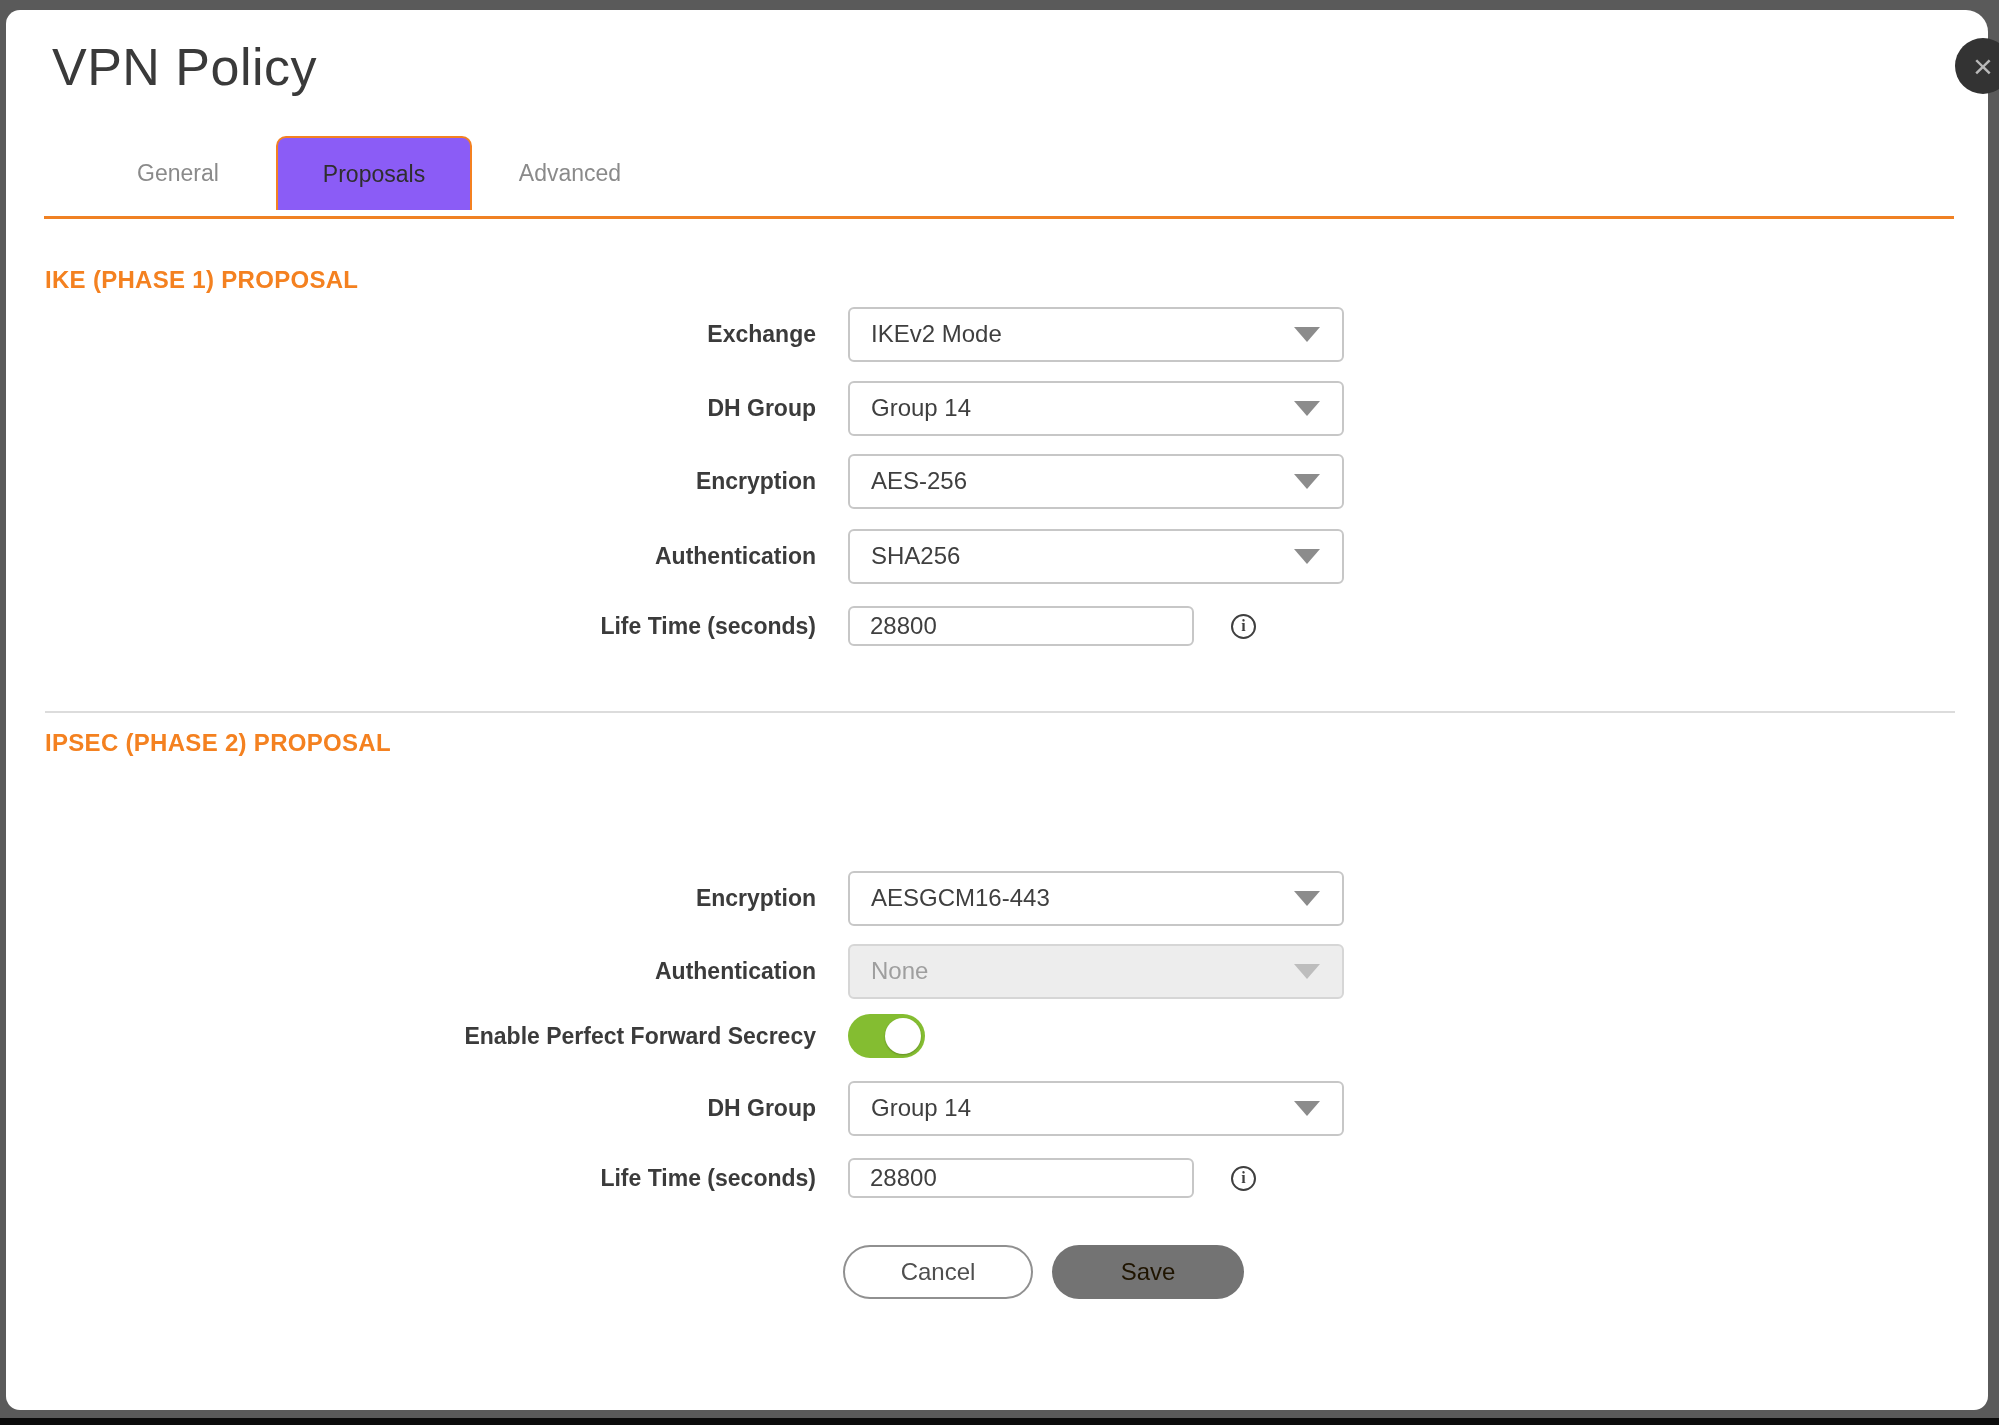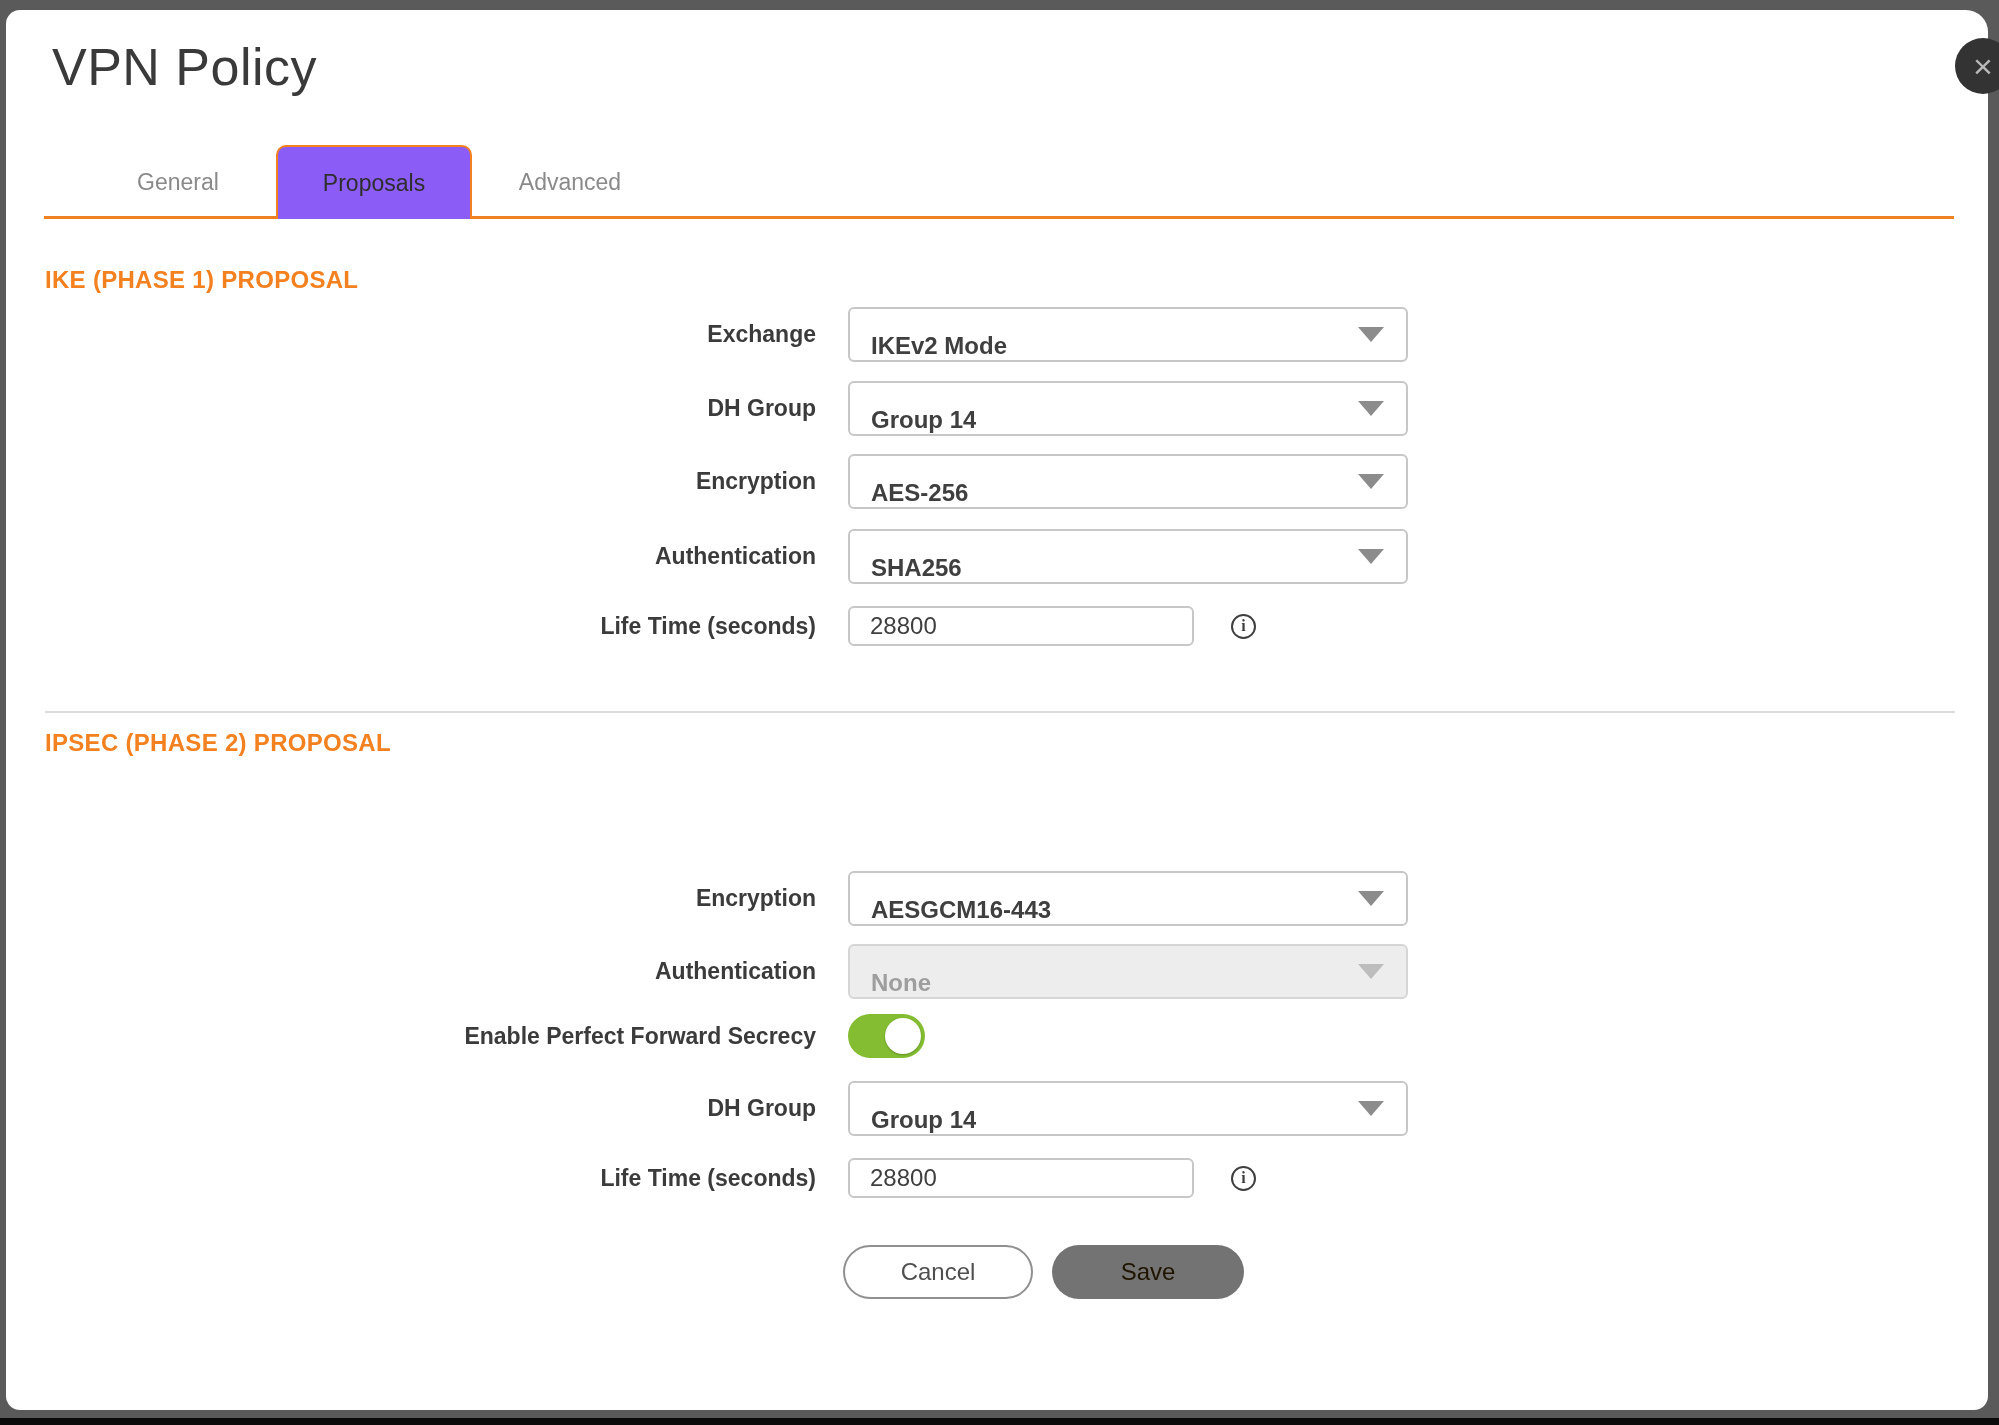--- a/index.html
+++ b/index.html
@@ -40,21 +40,21 @@
     width: 56px; height: 56px; border-radius: 50%;
     background: #333333;
     display: flex; align-items: center; justify-content: center;
     color: #b9b9b9; font-size: 34px; font-weight: 300;
     cursor: pointer; z-index: 20;
     line-height: 1;
   }
 
   
   .tabbar {
-    position: absolute; left: 74px; top: 135px;
+    position: absolute; left: 74px; top: 126px;
     display: flex; z-index: 2;
   }
   .tab {
     width: 196px; height: 74px;
     display: flex; align-items: center; justify-content: center;
     font-size: 23px; color: #8a8a8a; cursor: pointer;
     position: relative;
   }
   .tab.active {
     background: #8b5cf6;
@@ -105,27 +105,26 @@
   .r2-0 { top: 787px; }
   .r2-1 { top: 860px; }
   .r2-2 { top: 933px; }
   .r2-3 { top: 1000px; height: 52px; }
   .r2-4 { top: 1070px; }
   .r2-5 { top: 1140px; }
 
   
   .select {
     position: relative;
-    width: 560px; height: 55px;
+    width: 496px; height: 55px;
     background: #fff;
     border: 2px solid #c7c7c7; border-radius: 6px;
-    display: flex; align-items: flex-end;
+    display: flex; align-items: center;
     padding: 0 60px 0 21px;
     cursor: pointer;
-    font-weight: bold;
   }
   .select .val {
     font-size: 24px; color: #3f3f3f;
     white-space: nowrap; overflow: hidden;
   }
   .select .arrow {
     position: absolute; right: 22px; top: 50%;
     margin-top: -7px;
     width: 0; height: 0;
     border-left: 13px solid transparent;

